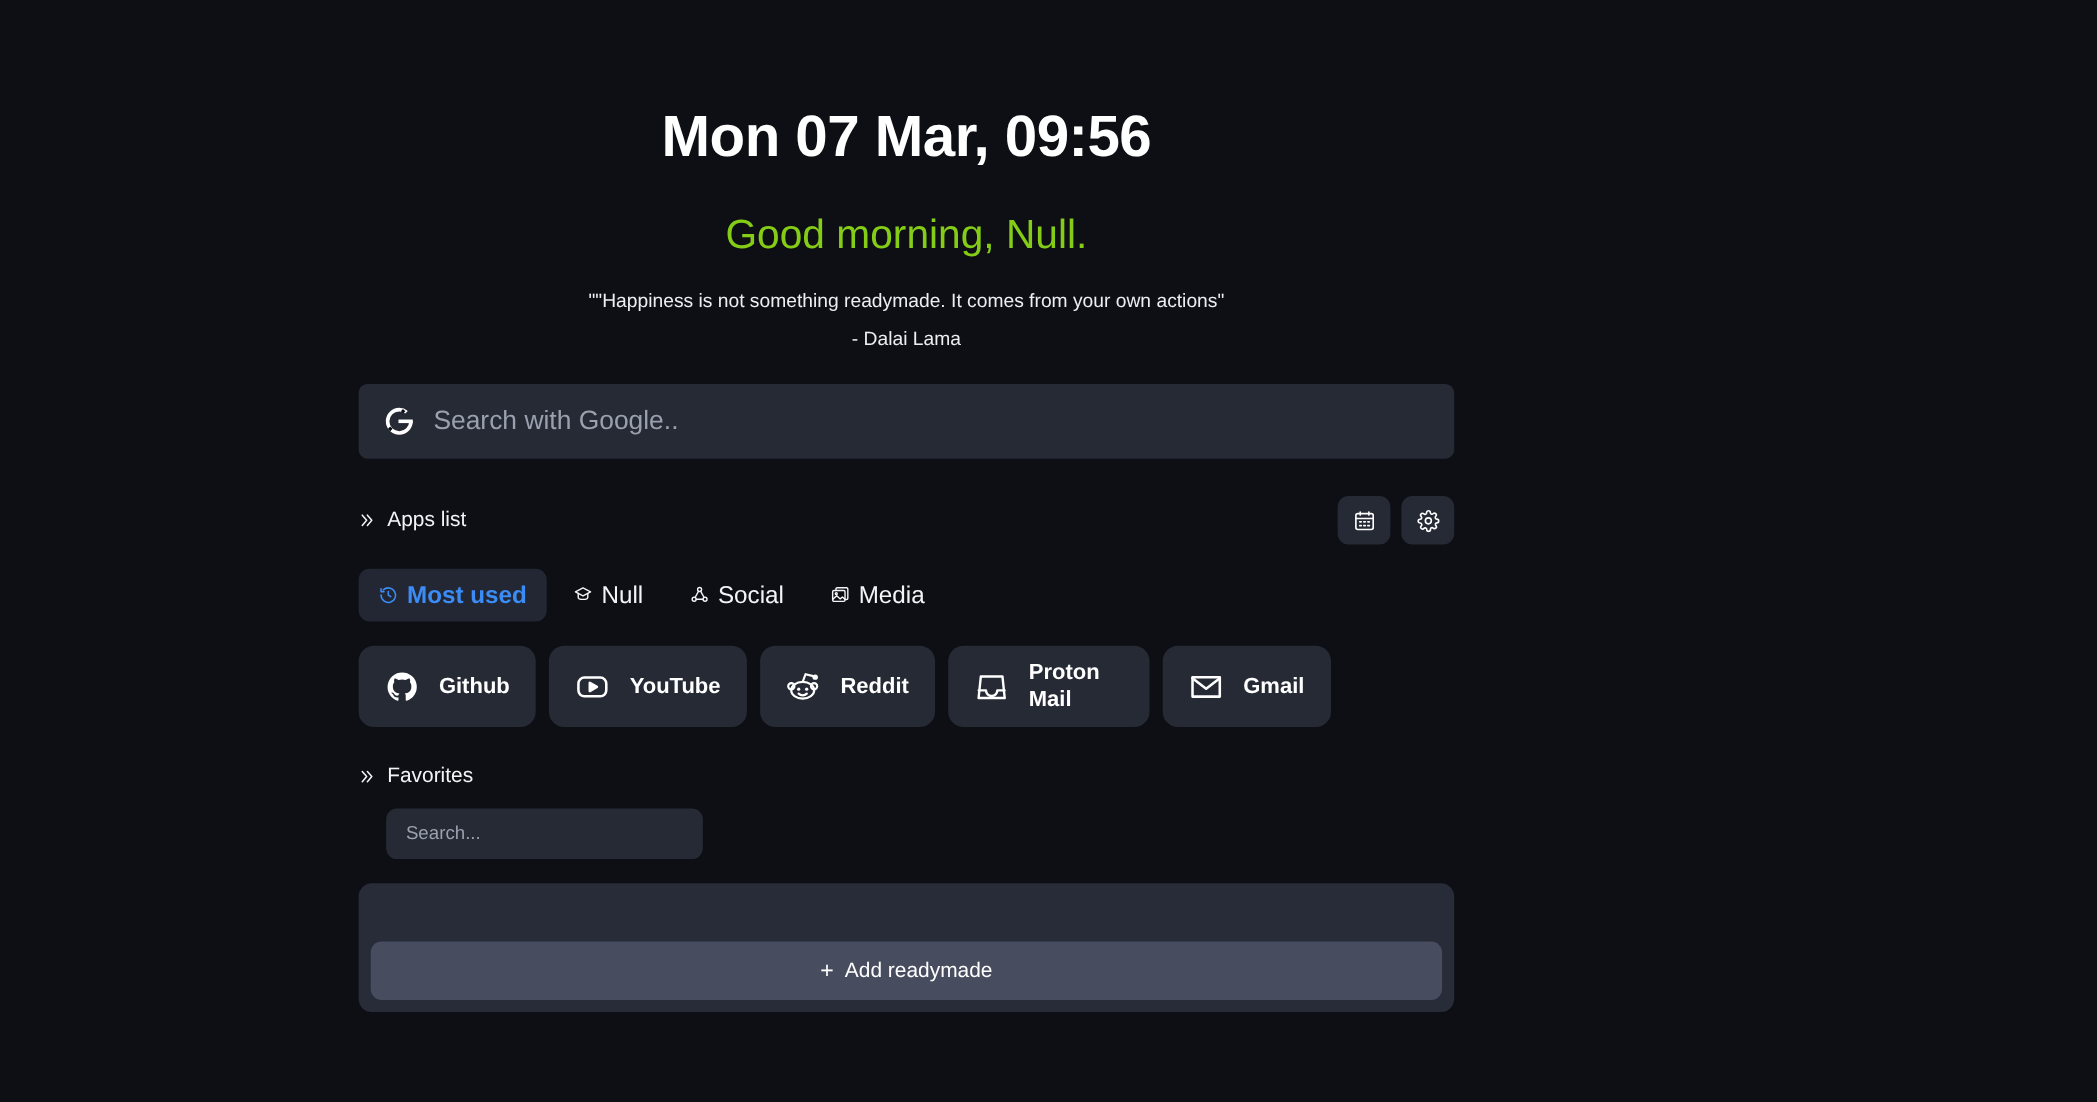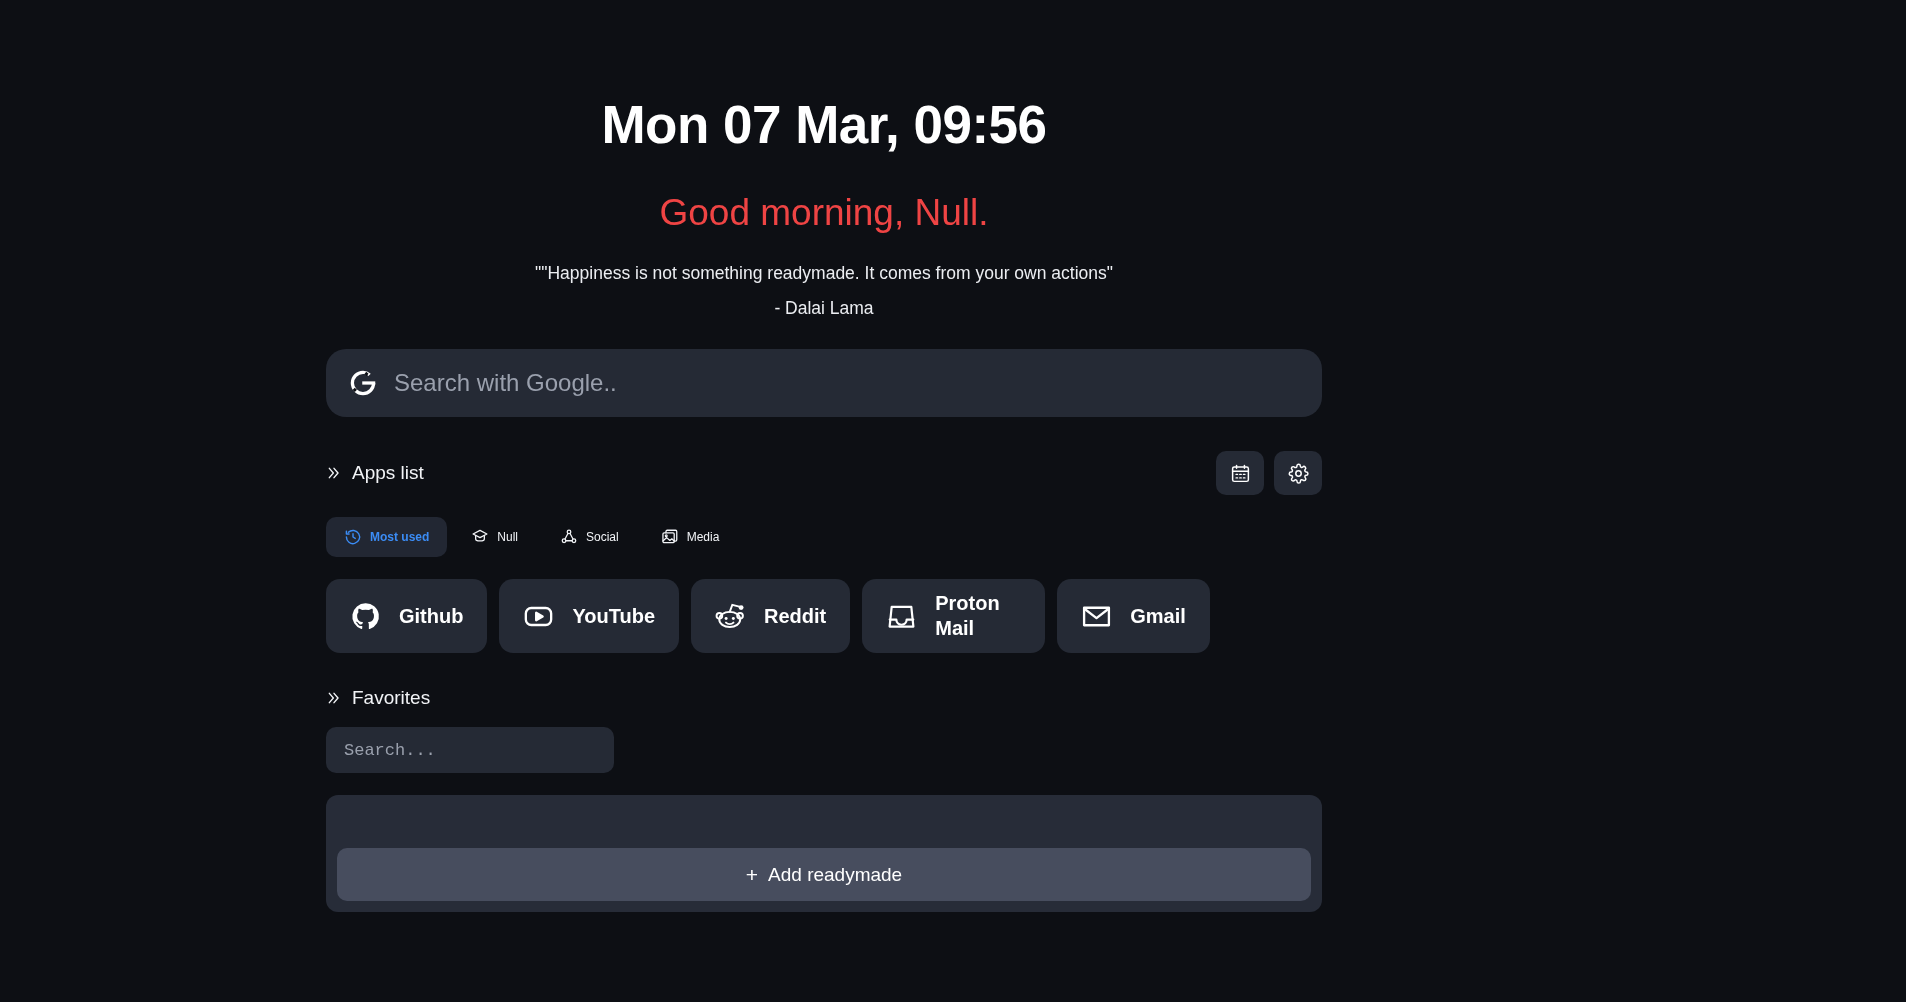--- a/index.html
+++ b/index.html
@@ -33,21 +33,21 @@
     font-weight: bold;
     letter-spacing: -0.5px;
     color: #ffffff;
     line-height: 1.1;
   }
 
   .greeting {
     margin-top: 38px;
     font-size: 37px;
     font-weight: 400;
-    color: #ef4444;
+    color: #84cc16;
     line-height: 1.15;
   }
 
   .quote {
     margin-top: 26px;
     font-size: 17.5px;
     color: #eceef2;
     text-align: center;
     line-height: 1.45;
   }
@@ -66,21 +66,21 @@
     display: flex;
     flex-direction: column;
   }
 
   
   .searchbar {
     margin-top: 30px;
     width: 996px;
     height: 68px;
     background: #252a35;
-    border-radius: 20px;
+    border-radius: 8px;
     display: flex;
     align-items: center;
     padding: 0 22px;
     gap: 16px;
     cursor: text;
   }
 
   .searchbar .g-icon {
     width: 30px;
     height: 30px;
@@ -143,21 +143,21 @@
     gap: 6px;
     margin-top: 22px;
   }
 
   .tab {
     display: flex;
     align-items: center;
     gap: 8px;
     padding: 11px 18px;
     border-radius: 10px;
-    font-size: 12px;
+    font-size: 22px;
     color: #f2f4f7;
     background: transparent;
     border: none;
     cursor: pointer;
     font-family: inherit;
     white-space: nowrap;
   }
 
   .tab svg { width: 18px; height: 18px; display: block; flex: 0 0 18px; }
 
@@ -209,22 +209,23 @@
   .fav-search {
     margin-top: 18px;
     width: 288px;
     height: 46px;
     background: #252a35;
     border: none;
     border-radius: 10px;
     padding: 0 18px;
     font-size: 17px;
     color: #e7e9ee;
-    font-family: Liberation Mono, monospace;
+    font-family: Liberation Sans, sans-serif;
     outline: none;
+    margin-left: 25px;
   }
   .fav-search::placeholder { color: #9aa0ad; }
 
   .fav-panel {
     margin-top: 22px;
     width: 996px;
     height: 117px;
     background: #272c38;
     border-radius: 12px;
     display: flex;

